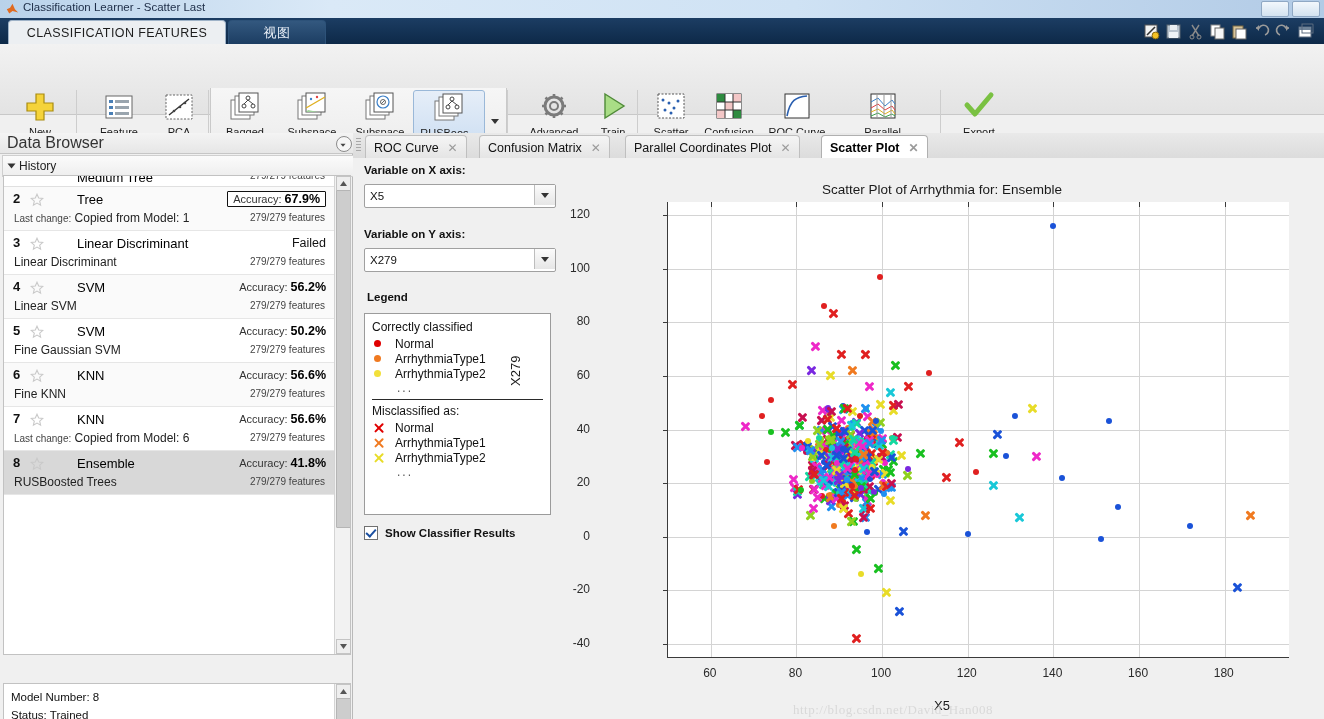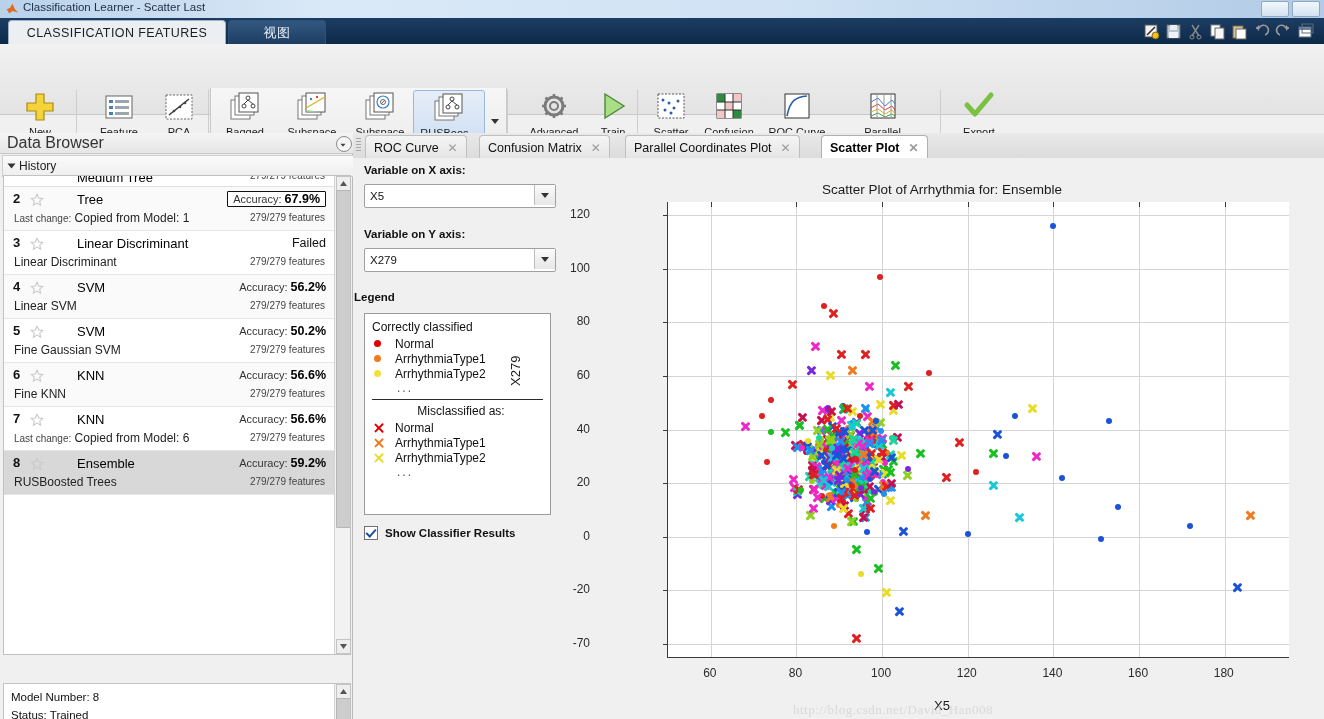--- a/index.html
+++ b/index.html
@@ -482,21 +482,21 @@
             <div class="h-acc">Accuracy: <b>56.6%</b></div>
             <div class="h-sub"><span class="lc">Last change:</span> Copied from Model: 6</div>
             <div class="h-feat" style="">279/279 features</div>
           </div>
           <div class="hrow selected">
             <div class="h-num">8</div>
             <div class="h-star"><svg viewBox="0 0 14 14" style="width:14px;height:14px;">
                 <path d="M7 1.2 L8.7 5 L12.8 5.4 L9.7 8.2 L10.6 12.2 L7 10.1 L3.4 12.2 L4.3 8.2 L1.2 5.4 L5.3 5 z" fill="none" stroke="#c9c9c9" stroke-width="1.1"></path>
               </svg></div>
             <div class="h-name">Ensemble</div>
-            <div class="h-acc">Accuracy: <b>59.2%</b></div>
+            <div class="h-acc">Accuracy: <b>41.8%</b></div>
             <div class="h-sub">RUSBoosted Trees</div>
             <div class="h-feat" style="">279/279 features</div>
           </div>
         </div>
       <div class="vsb">
         <div class="arw" style="top:0;">
           <svg viewBox="0 0 13 13" style="width:13px;height:13px;">
               <path d="M6.5 4 L10 9 L3 9 z" fill="#555"></path>
             </svg>
         </div>
@@ -564,41 +564,41 @@
     </div>
 
     <div style="position:absolute;left:11px;top:70px;" class="lbl-b">Variable on Y axis:</div>
     <div class="combo" style="position:absolute;left:11px;top:90px;">
       <span>X279</span>
       <span class="arrowbox">
           <span class="dn"></span>
         </span>
     </div>
 
-    <div style="position:absolute;left:1px;top:133px;" class="lbl-b">Legend</div>
+    <div style="position:absolute;left:14px;top:133px;" class="lbl-b">Legend</div>
 
     <div class="legendbox">
       <div class="lg-head">Correctly classified</div>
       <div id="lg-correct">
           <div class="lg-row">
             <span class="lg-dot" style="background:#e00000"></span>
             <span class="lg-txt">Normal</span>
           </div>
           <div class="lg-row">
             <span class="lg-dot" style="background:#f07a20"></span>
             <span class="lg-txt">ArrhythmiaType1</span>
           </div>
           <div class="lg-row">
             <span class="lg-dot" style="background:#f2e03a"></span>
             <span class="lg-txt">ArrhythmiaType2</span>
           </div>
         </div>
       <div class="lg-dots">...</div>
       <div class="lg-sep"></div>
-      <div class="lg-head" style="padding-top:2px;text-align:center;">Misclassified as:</div>
+      <div class="lg-head" style="padding-top:2px;">Misclassified as:</div>
       <div id="lg-mis">
           <div class="lg-row">
             <span class="lg-x" style="color:#e00000"></span>
             <span class="lg-txt">Normal</span>
           </div>
           <div class="lg-row">
             <span class="lg-x" style="color:#f07a20"></span>
             <span class="lg-txt">ArrhythmiaType1</span>
           </div>
           <div class="lg-row">
@@ -1145,21 +1145,21 @@
         <div class="xm" style="left: 230.052px; top: 323.706px; width: 11px; height: 11px; color: rgb(26, 82, 216);"></div>
         <div class="pt" style="left: 429.559px; top: 334.235px; width: 6px; height: 6px; background: rgb(26, 82, 216);"></div>
         <div class="xm" style="left: 182.941px; top: 342.441px; width: 11px; height: 11px; color: rgb(25, 192, 32);"></div>
         <div class="xm" style="left: 204.355px; top: 361.176px; width: 11px; height: 11px; color: rgb(25, 192, 32);"></div>
         <div class="pt" style="left: 189.724px; top: 369.029px; width: 6px; height: 6px; background: rgb(232, 220, 40);"></div>
         <div class="xm" style="left: 212.921px; top: 385.265px; width: 11px; height: 11px; color: rgb(232, 220, 40);"></div>
         <div class="xm" style="left: 225.769px; top: 404px; width: 11px; height: 11px; color: rgb(26, 82, 216);"></div>
         <div class="xm" style="left: 182.941px; top: 430.765px; width: 11px; height: 11px; color: rgb(224, 32, 32);"></div>
       </div>
     <div id="yticks-host">
-        <div class="ytick" style="top: 477.618px;">-70</div>
+        <div class="ytick" style="top: 477.618px;">-40</div>
         <div class="ytick" style="top: 424.088px;">-20</div>
         <div class="ytick" style="top: 370.559px;">0</div>
         <div class="ytick" style="top: 317.029px;">20</div>
         <div class="ytick" style="top: 263.5px;">40</div>
         <div class="ytick" style="top: 209.971px;">60</div>
         <div class="ytick" style="top: 156.441px;">80</div>
         <div class="ytick" style="top: 102.912px;">100</div>
         <div class="ytick" style="top: 49.3824px;">120</div>
       </div>
     <div id="xticks-host">

